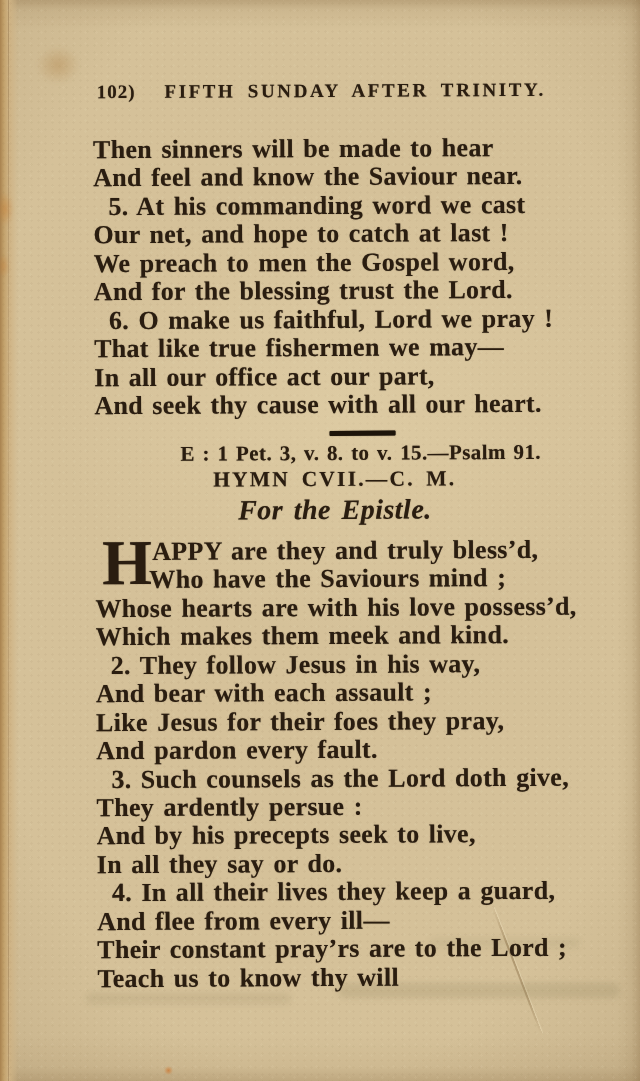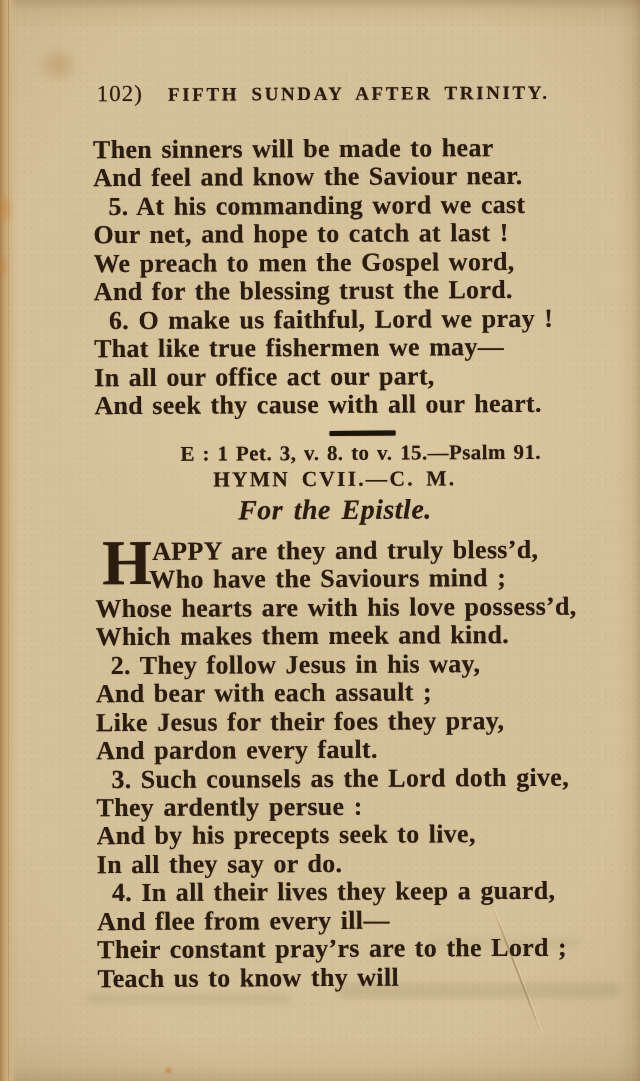--- a/index.html
+++ b/index.html
@@ -17,21 +17,21 @@
       radial-gradient(ellipse 560px 900px at 50% 48%, rgba(0,0,0,0) 62%, rgba(110,82,45,.20) 100%);
     background-size:auto, 7px 7px, 11px 11px, auto, auto, auto, auto, auto;
     background-position:0 0, 0 0, 3px 5px, 0 0, 0 0, 0 0, 0 0, 0 0;
     font-family:"Liberation Serif","DejaVu Serif",serif;
     color:#2a1d10;
   }
   .text-layer{position:absolute;inset:0;transform:rotate(-0.3deg);transform-origin:320px 520px;}
   .ink{color:#2a1d10;text-shadow:0 0 1px rgba(42,29,16,.55);}
   
   .hdr{position:absolute;top:80px;left:99px;width:478px;display:flex;align-items:baseline;}
-  .pagenum{font-size:23px;font-weight:normal;letter-spacing:1px;}
+  .pagenum{font-size:19px;font-weight:bold;letter-spacing:1px;}
   .runtitle{flex:1;text-align:center;font-size:19px;font-weight:bold;letter-spacing:2.6px;word-spacing:5px;}
   
   .verse{position:absolute;left:95px;width:510px;line-height:28.45px;font-size:26px;font-weight:bold;letter-spacing:.3px;word-spacing:2.5px;}
   .v1{top:135px;}
   .v2{top:537px;}
   .line{white-space:nowrap;height:28.45px;}
   .num{padding-left:15px;}
   .dc1{padding-left:57px;}
   .dc2{padding-left:54px;}
   .dropcap{position:absolute;left:7px;top:0px;font-size:64px;line-height:50px;font-weight:bold;letter-spacing:0;}

